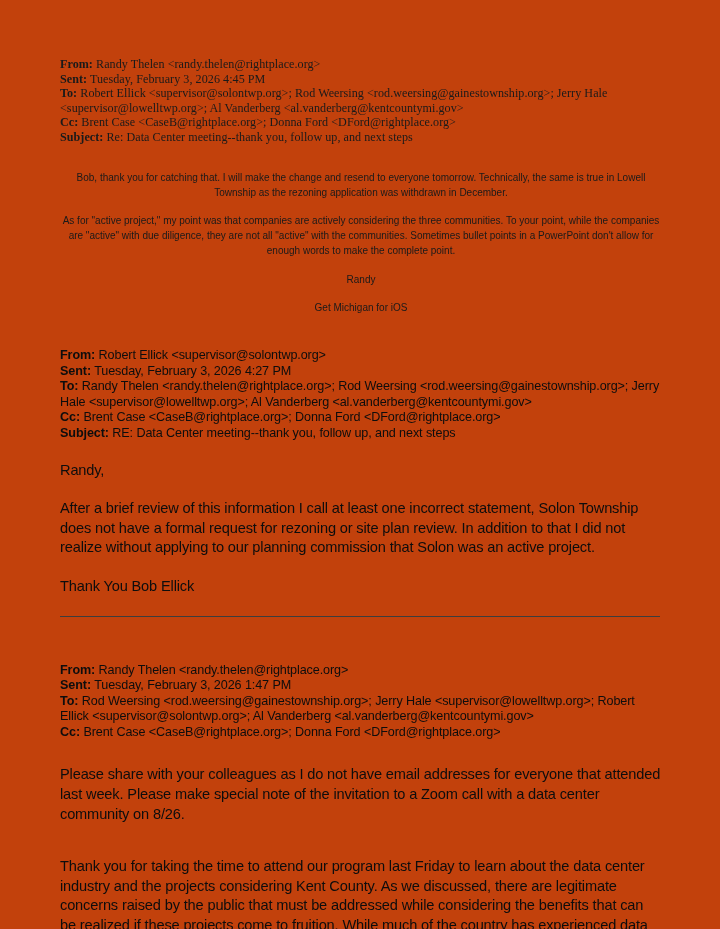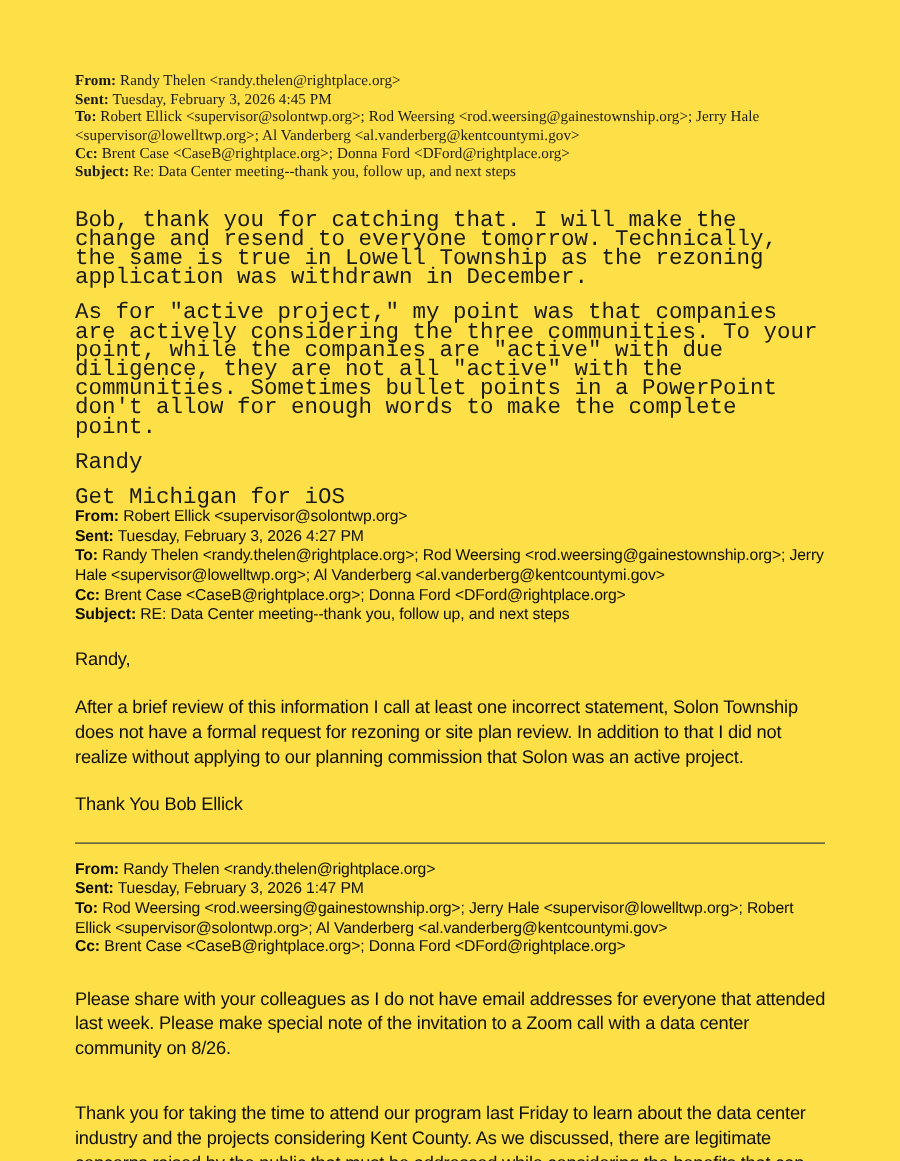--- a/index.html
+++ b/index.html
@@ -18,21 +18,21 @@
     -webkit-font-smoothing: antialiased;
   }
 
   .page {
     position: absolute;
     left: 0;
     top: 0;
     width: 720px;
     height: 929px;
     overflow: hidden;
-    background: #fde047;
+    background: #c2410c;
   }
 
   .content {
     position: absolute;
     left: 60px;
     top: 57px;
     width: 602px;
   }
 
   
@@ -40,34 +40,36 @@
     font-family: "Liberation Serif", "DejaVu Serif", serif;
     font-size: 12.1px;
     line-height: 14.6px;
     color: #1a1a1a;
     letter-spacing: 0.05px;
   }
   .serif-block .hdr-label {
     font-weight: bold;
   }
   .serif-para {
-    font-family: Liberation Mono, monospace;
-    font-size: 18px;
+    font-family: Liberation Sans, sans-serif;
+    font-size: 10px;
     line-height: 15.2px;
     color: #1a1a1a;
     margin: 0;
+    text-align: center;
   }
 
   
   .sans-hdr {
     font-family: "Liberation Sans", sans-serif;
     font-size: 12.6px;
     line-height: 15.6px;
     color: #0d0d0d;
     letter-spacing: -0.1px;
+    margin-top: 33px;
   }
   .sans-hdr .hdr-label {
     font-weight: bold;
   }
   .sans-body {
     font-family: "Liberation Sans", sans-serif;
     font-size: 14.6px;
     line-height: 19.6px;
     color: #0d0d0d;
     margin: 0;

